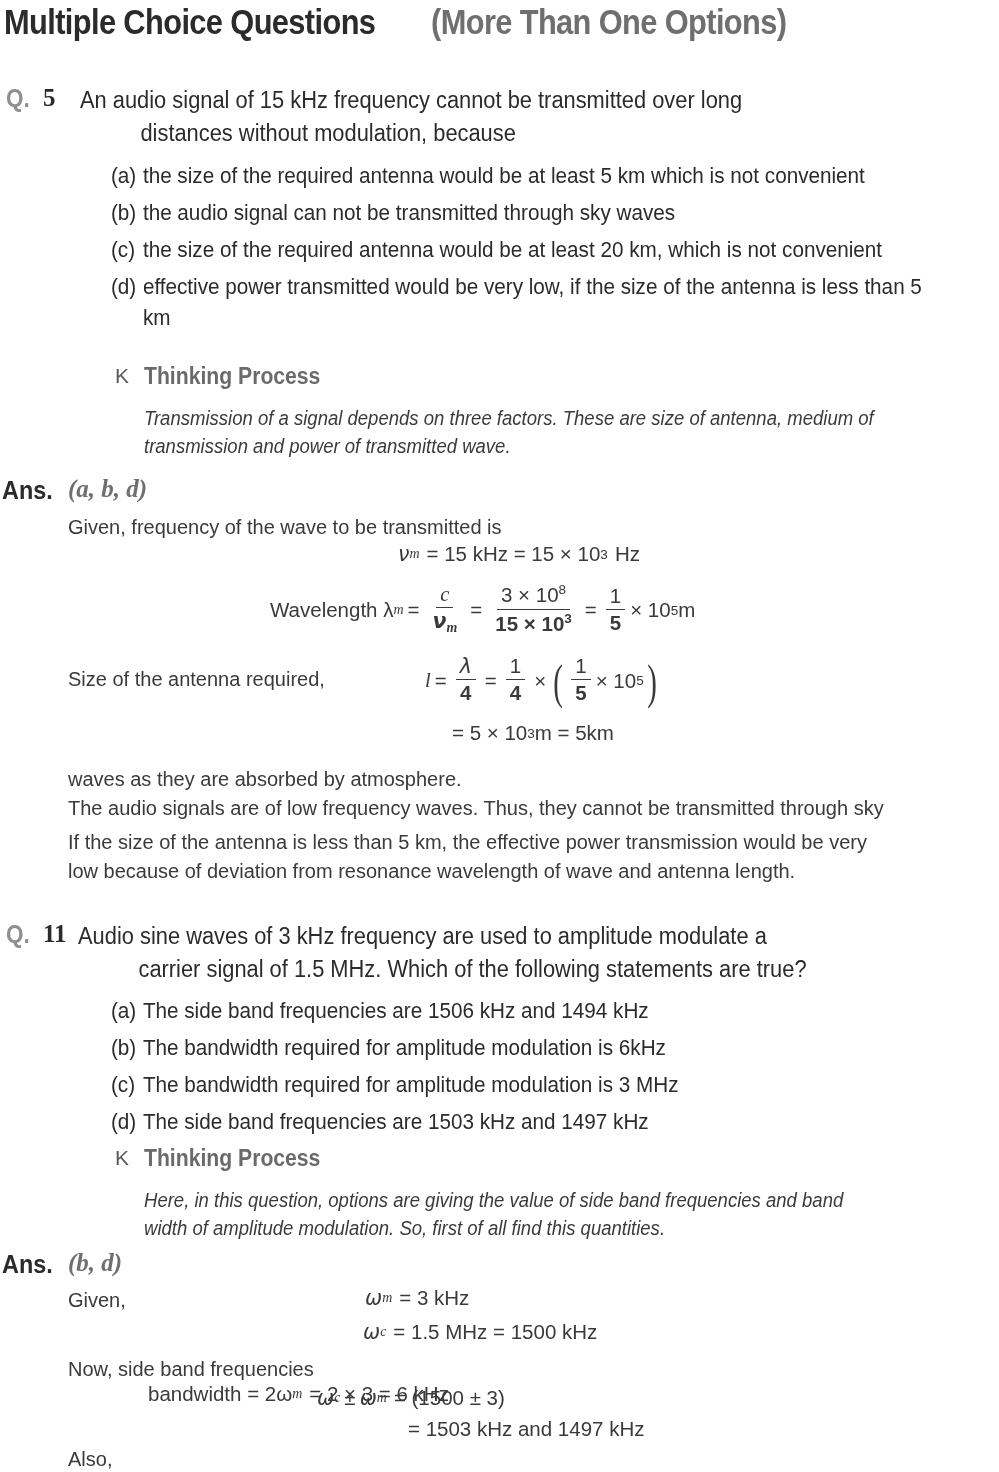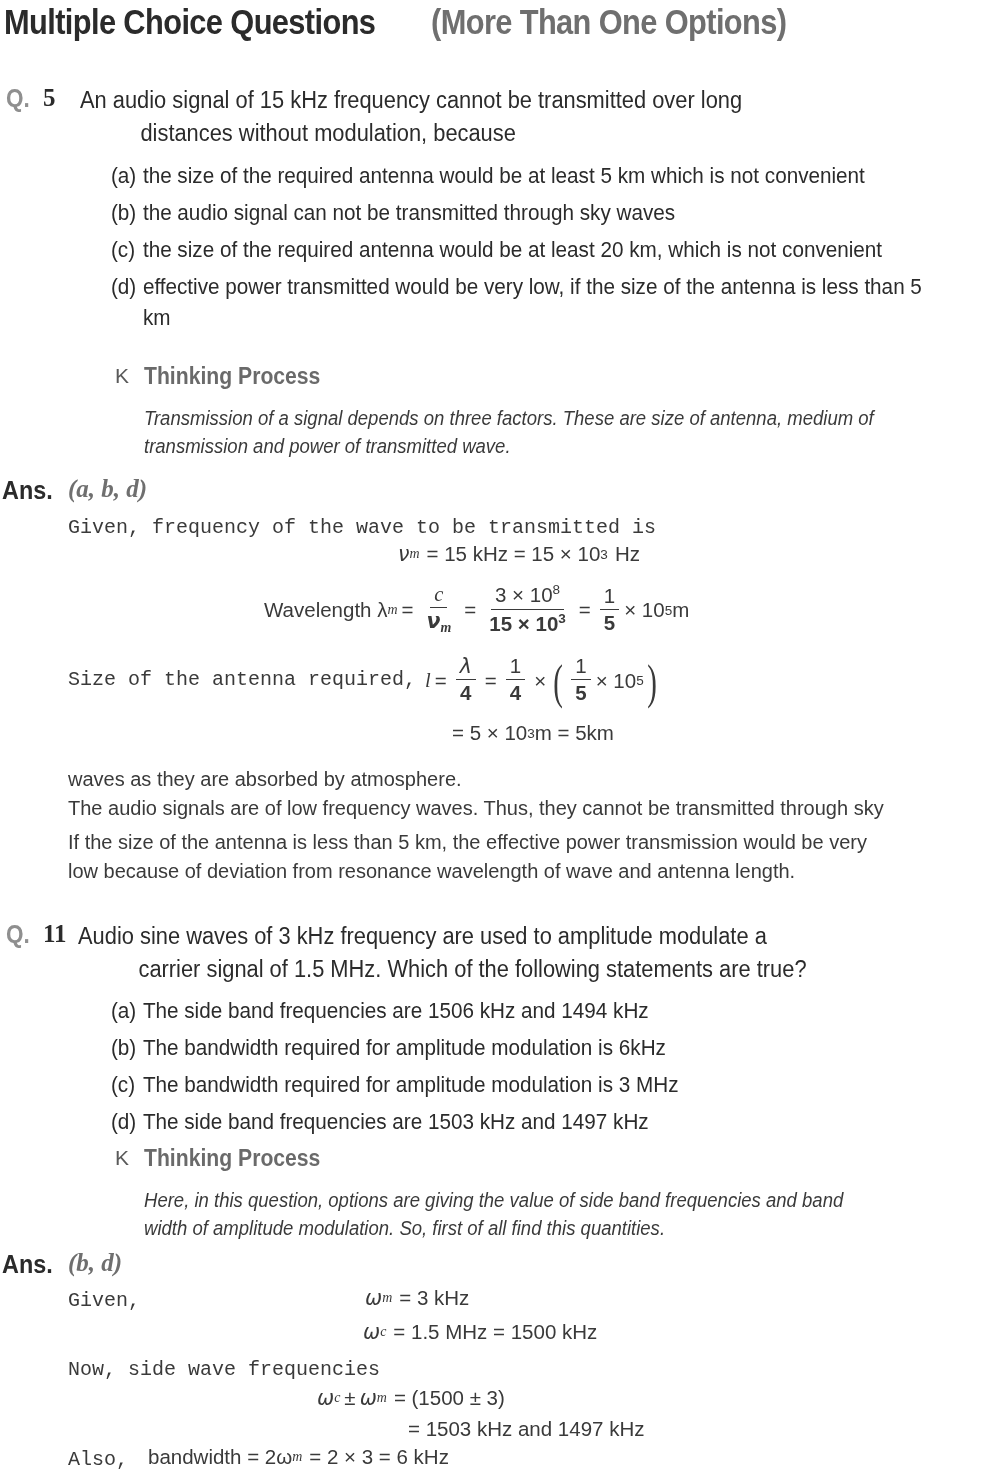--- a/index.html
+++ b/index.html
@@ -157,21 +157,21 @@
     left: 68px;
     font-family: "Liberation Serif", serif;
     font-style: italic;
     font-weight: bold;
     font-size: 25px;
     color: #6f6f6f;
   }
 
   .sol-line {
     position: absolute;
-    font-family: Liberation Mono, monospace;
+    font-family: Liberation Sans, sans-serif;
     font-size: 20px;
     line-height: 29px;
     color: #3a3a3a;
     font-weight: 300;
     white-space: nowrap;
   }
   .sol-para {
     position: absolute;
     left: 68px;
     width: 931px;
@@ -295,21 +295,21 @@
   <div class="math" style="left:398px; top:542px;">
     <span class="greek mi">ν</span>
       <span class="sub">m</span>
     <span class="gap"></span>
     <span>= 15 kHz = 15 × 10</span>
       <span class="sup">3</span>
     <span class="gap"></span>
     <span>Hz</span>
   </div>
 
-  <div class="math" style="left:264px; top:583px;align-items:center;">
+  <div class="math" style="left:270px; top:583px;align-items:center;">
     <span>Wavelength λ</span>
       <span class="sub">m</span>
     <span class="op">=</span>
     <span class="frac">
       <span class="num mi">c</span>
       <span class="den"><span class="greek mi">ν</span><span class="sub">m</span></span>
     </span>
     <span class="op">=</span>
     <span class="frac">
       <span class="num"><span>3 × 10</span><span class="sup">8</span></span>
@@ -418,37 +418,37 @@
     <span>= 3 kHz</span>
   </div>
 
   <div class="math" style="left:363px; top:1320px;">
     <span class="greek mi">ω</span>
       <span class="sub">c</span>
     <span class="gap"></span>
     <span>= 1.5 MHz = 1500 kHz</span>
   </div>
 
-  <div class="sol-line" style="left:68px; top:1355px;">Now, side wave frequencies</div>
+  <div class="sol-line" style="left:68px; top:1355px;">Now, side band frequencies</div>
 
   <div class="math" style="left:317px; top:1386px;">
     <span class="greek mi">ω</span>
       <span class="sub">c</span>
     <span class="op">±</span>
     <span class="greek mi">ω</span>
       <span class="sub">m</span>
     <span class="gap"></span>
     <span>= (1500 ± 3)</span>
   </div>
 
   <div class="math" style="left:408px; top:1417px;">
     <span>= 1503 kHz and 1497 kHz</span>
   </div>
 
   <div class="sol-line" style="left:68px; top:1445px;">Also,</div>
-  <div class="math" style="left:148px; top:1445px;align-items:center;">
+  <div class="math" style="left:148px; top:1382px;align-items:center;">
     <span>bandwidth = 2ω</span>
       <span class="sub">m</span>
     <span class="gap"></span>
     <span>= 2 × 3 = 6 kHz</span>
   </div>
 
 </div>
 
 </body></html>

